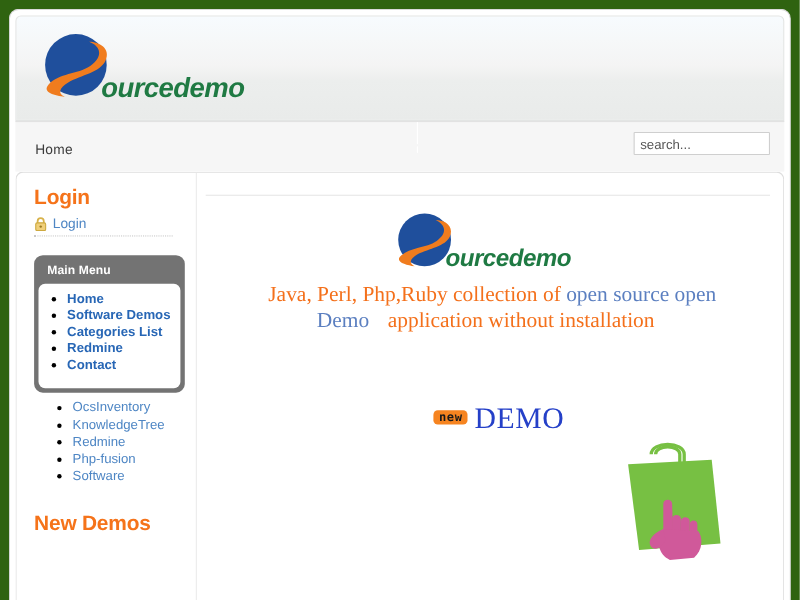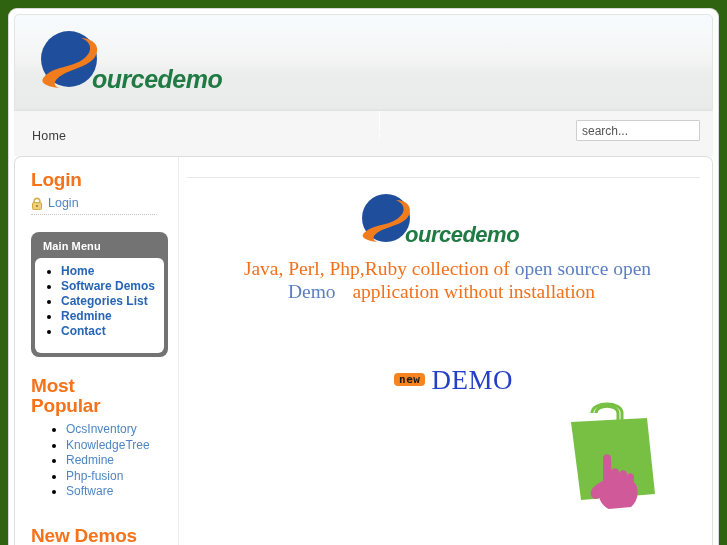--- a/index.html
+++ b/index.html
@@ -300,21 +300,20 @@
             <li>
               <a href="#">Categories List</a></li>
             <li>
               <a href="#">Redmine</a></li>
             <li>
               <a href="#">Contact</a></li>
           </ul>
         </div>
       </div>
 
-      <div class="side-heading" id="most-popular-heading">Most Popular</div>
       <ul id="popular-list">
         <li>
           <a href="#">OcsInventory</a></li>
         <li>
           <a href="#">KnowledgeTree</a></li>
         <li>
           <a href="#">Redmine</a></li>
         <li>
           <a href="#">Php-fusion</a></li>
         <li>

